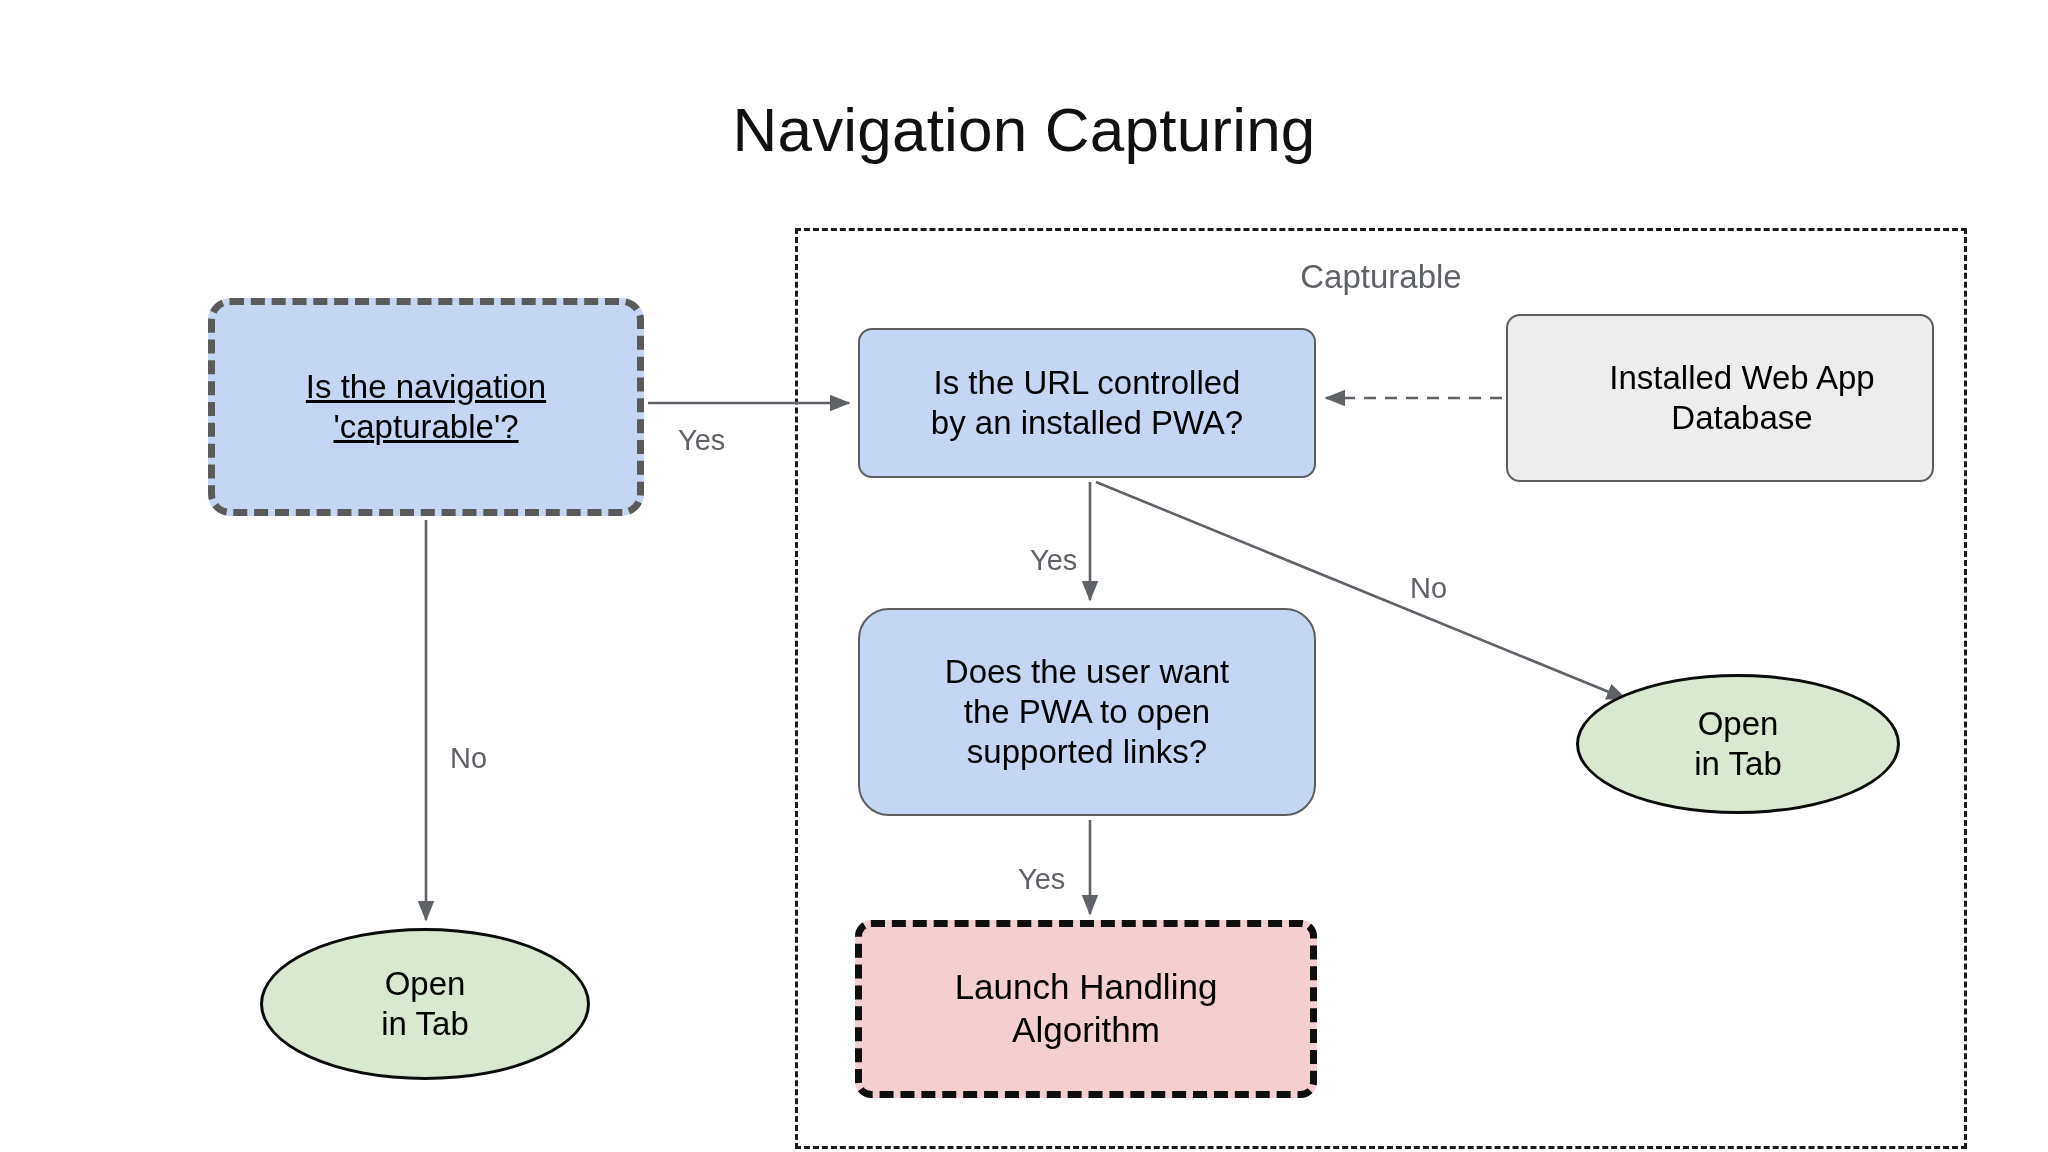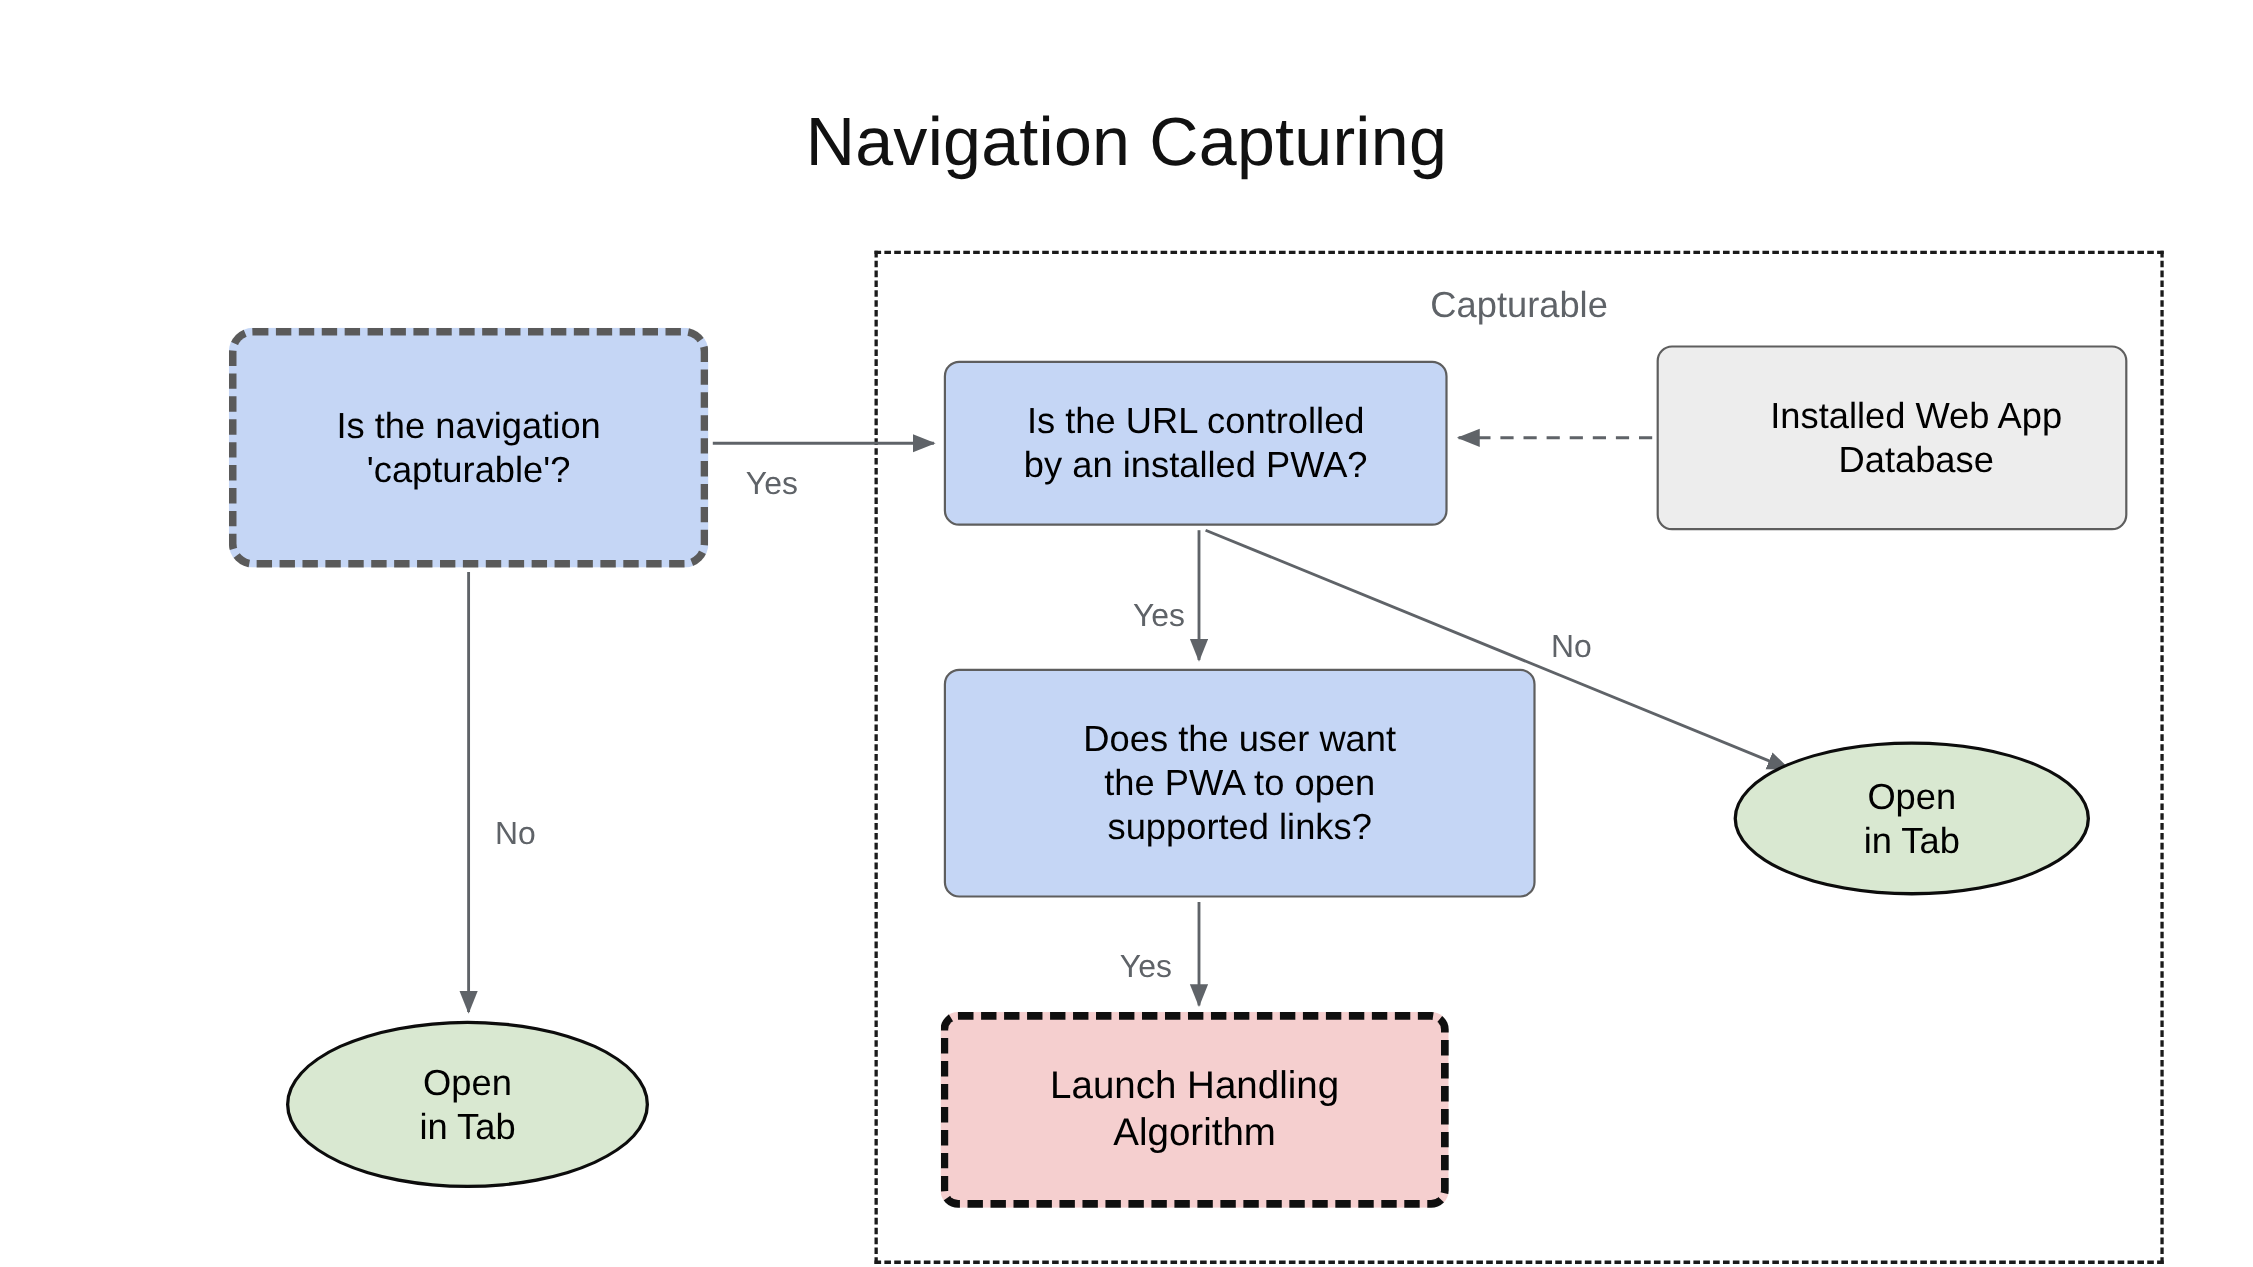--- a/index.html
+++ b/index.html
@@ -82,20 +82,21 @@
     background: #c5d6f5;
     border-radius: 14px;
     font-size: 33px;
   }
   .box-blue.solid {
     border: 2.5px solid #5e5e5e;
   }
   .box-blue.dashed-thick {
     border: 7px dashed #5a5a5a;
     border-radius: 22px;
+    text-decoration: underline;
   }
   .box-gray {
     background: #ededed;
     border: 2.5px solid #5e5e5e;
     border-radius: 14px;
     font-size: 33px;
   }
   .box-pink {
     background: #f5cfcf;
     border: 7px dashed #0f0f0f;
@@ -106,21 +107,21 @@
     background: #d9e8d1;
     border: 3px solid #0c0c0c;
     border-radius: 50%;
     font-size: 33px;
   }
 
   
   #node-is-capturable   { left: 208px;  top: 298px;  width: 436px; height: 218px; }
   #node-url-controlled  { left: 858px;  top: 328px;  width: 458px; height: 150px; }
   #node-webapp-db       { left: 1506px; top: 314px;  width: 428px; height: 168px; padding-left: 44px; }
-  #node-user-want       { left: 858px;  top: 608px;  width: 538px; height: 208px; }
+  #node-user-want       { left: 858px;  top: 608px;  width: 458px; height: 208px; border-radius: 31px; }
   #node-launch-handling { left: 855px;  top: 920px;  width: 462px; height: 178px; }
   #node-open-tab-left   { left: 260px;  top: 928px;  width: 330px; height: 152px; }
   #node-open-tab-right  { left: 1576px; top: 674px;  width: 324px; height: 140px; }
 
   
   .edge-label {
     position: absolute;
     font-size: 29px;
     color: #5f6368;
     white-space: nowrap;

